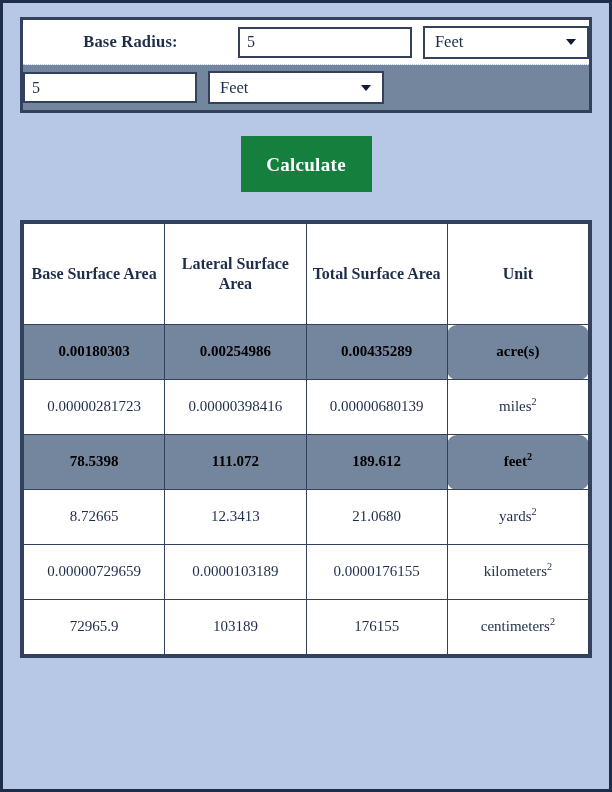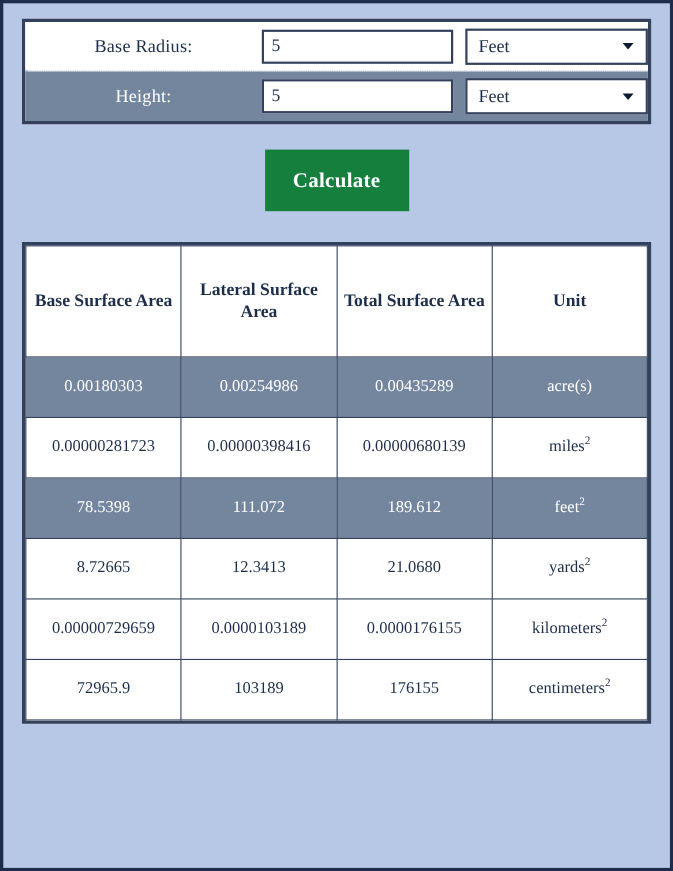--- a/index.html
+++ b/index.html
@@ -35,21 +35,21 @@
   .form-row.alt {
     background: #74869e;
   }
   .form-row.plain {
     background: #ffffff;
     border-bottom: 1px dotted #b9c4d4;
   }
   .form-label {
     width: 228px;
     text-align: center;
-    font-weight: normal;
+    font-weight: bold;
     font-size: 16.5px;
     color: #1d2d4a;
     letter-spacing: .2px;
   }
   .form-row.alt .form-label {
     color: #ffffff;
   }
   .form-input {
     width: 174px;
     height: 31px;
@@ -139,32 +139,32 @@
     font-size: 16px;
     height: 90px;
     line-height: 1.22;
   }
   table.results td {
     height: 44px;
     line-height: 1.28;
   }
   tr.shaded td {
     background: #74869e;
-    color: #ffffff;
-    font-weight: normal;
+    color: #000000;
+    font-weight: bold;
   }
   tr.light td {
     background: #ffffff;
     color: #1d2d4a;
   }
   td.unit-cell {
     font-size: 16px;
   }
   .col-num { width: 25%; }
-  .col-unit { width: 25%; }
+  .col-unit { width: 25%; border-radius: 10px; }
   sup {
     font-size: .68em;
     vertical-align: super;
     line-height: 0;
   }
 </style>
 </head>
 <body>
 
 <div class="page">
@@ -174,21 +174,20 @@
     <div class="form-row plain">
       <div class="form-label">Base Radius:</div>
       <input class="form-input" type="text" value="5" style="">
       <div class="select-wrap">
         <span class="select-value">Feet</span>
         <span class="select-arrow"></span>
       </div>
     </div>
 
     <div class="form-row alt">
-      <div class="form-label">Height:</div>
       <input class="form-input" type="text" value="5" style="">
       <div class="select-wrap">
         <span class="select-value">Feet</span>
         <span class="select-arrow"></span>
       </div>
     </div>
 
   </div>
 
   <div class="btn-wrap">

